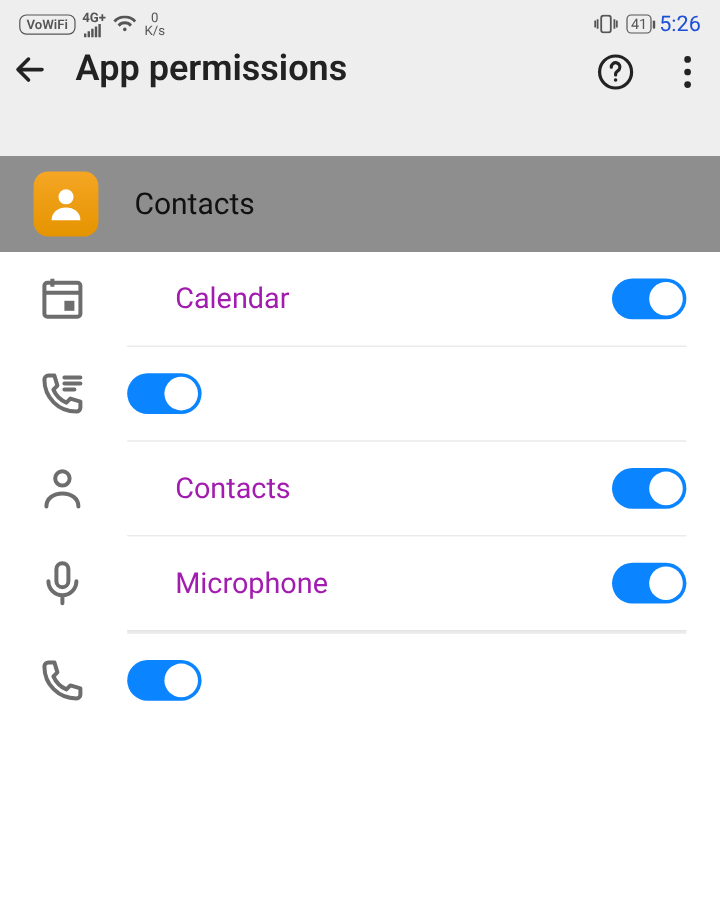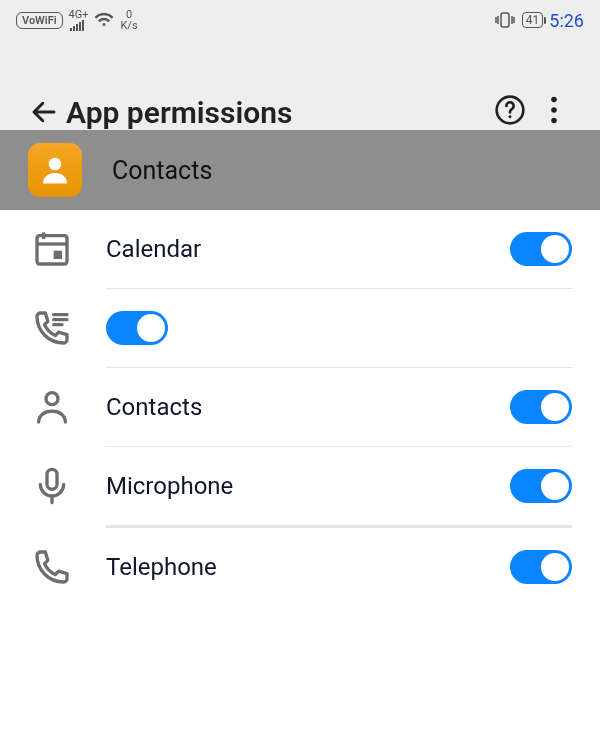--- a/index.html
+++ b/index.html
@@ -11,35 +11,35 @@
     align-items: center;
     justify-content: space-between;
     padding: 16px 16px;
     font-size: 14px;
     color: #555;
   }
   .status-left, .status-right { display: flex; align-items: center; gap: 6px; }
   .status-left .wifi-calling {
     border: 1.5px solid #555; border-radius: 6px; padding: 1px 5px; font-size: 11px; font-weight: 600;
   }
-  .status-left .sig { font-size: 11px; line-height: 11px; }
+  .status-left .sig { font-size: 11px; line-height: 11px; font-weight: bold; }
   .status-left .net { display: flex; flex-direction: column; align-items: center; font-size: 11px; line-height: 11px; }
   .status-right .battery {
     border: 1.5px solid #555; border-radius: 4px; padding: 0 3px; font-size: 12px; position: relative;
   }
   .status-right .battery::after {
     content:''; position:absolute; right:-4px; top:4px; width:2px; height:7px; background:#555; border-radius:1px;
   }
   .appbar {
     height: 90px;
     background: #eeeeee;
     display: flex;
-    align-items: flex-end;
-    padding: 0 26px;
-    gap: 4px;
+    align-items: flex-start;
+    padding: 0 7px;
+    gap: 20px;
   }
   .appbar .back { width: 36px; height: 36px; display:flex; align-items:center; justify-content:center; cursor:pointer; }
   .appbar .title { font-size: 30px; font-weight: 600; color: #222; flex:1; }
   .appbar .action { width: 40px; height: 40px; display:flex; align-items:center; justify-content:center; cursor:pointer; }
   .app-header {
     height: 80px;
     background: #8e8e8e;
     display: flex;
     align-items: center;
     padding: 0 28px;
@@ -53,21 +53,21 @@
   .app-header .name { font-size: 25px; color: #111; }
   .list { }
   .row {
     display: flex;
     align-items: center;
     height: 78px;
     padding: 0 28px 0 28px;
     gap: 30px;
   }
   .row .icon { width: 48px; display:flex; align-items:center; justify-content:center; }
-  .row .label { flex:1; font-size: 24px; color: #0f172a; }
+  .row .label { flex:1; font-size: 24px; color: #a21caf; margin-left: 40px; }
   .row .toggle {
     width: 62px; height: 34px; border-radius: 17px; background: #0b84ff;
     position: relative; cursor:pointer;
   }
   .row .toggle::after {
     content:''; position:absolute; right:3px; top:3px; width:28px; height:28px; background:#fff; border-radius:50%;
   }
   .divider { height:1px; background:#e5e5e5; margin-left: 106px; margin-right: 28px; }
   svg { display:block; }
 </style>
@@ -192,17 +192,16 @@
   <div class="divider"></div>
 
   <div class="divider"></div>
 
   <div class="row">
     <div class="icon">
       <svg width="40" height="40" viewBox="0 0 24 24">
           <path d="M5 3c-1 0-2 .8-2 2 0 9 7 16 16 16 1.2 0 2-1 2-2v-3l-5-1.5-2 2c-3-1.3-5.2-3.5-6.5-6.5l2-2L8 3z" fill="none" stroke="#6d6d6d" stroke-width="2" stroke-linejoin="round"></path>
         </svg>
     </div>
-    <div class="label">Telephone</div>
     <div class="toggle"></div>
   </div>
 
 </div>
 
 </body></html>

